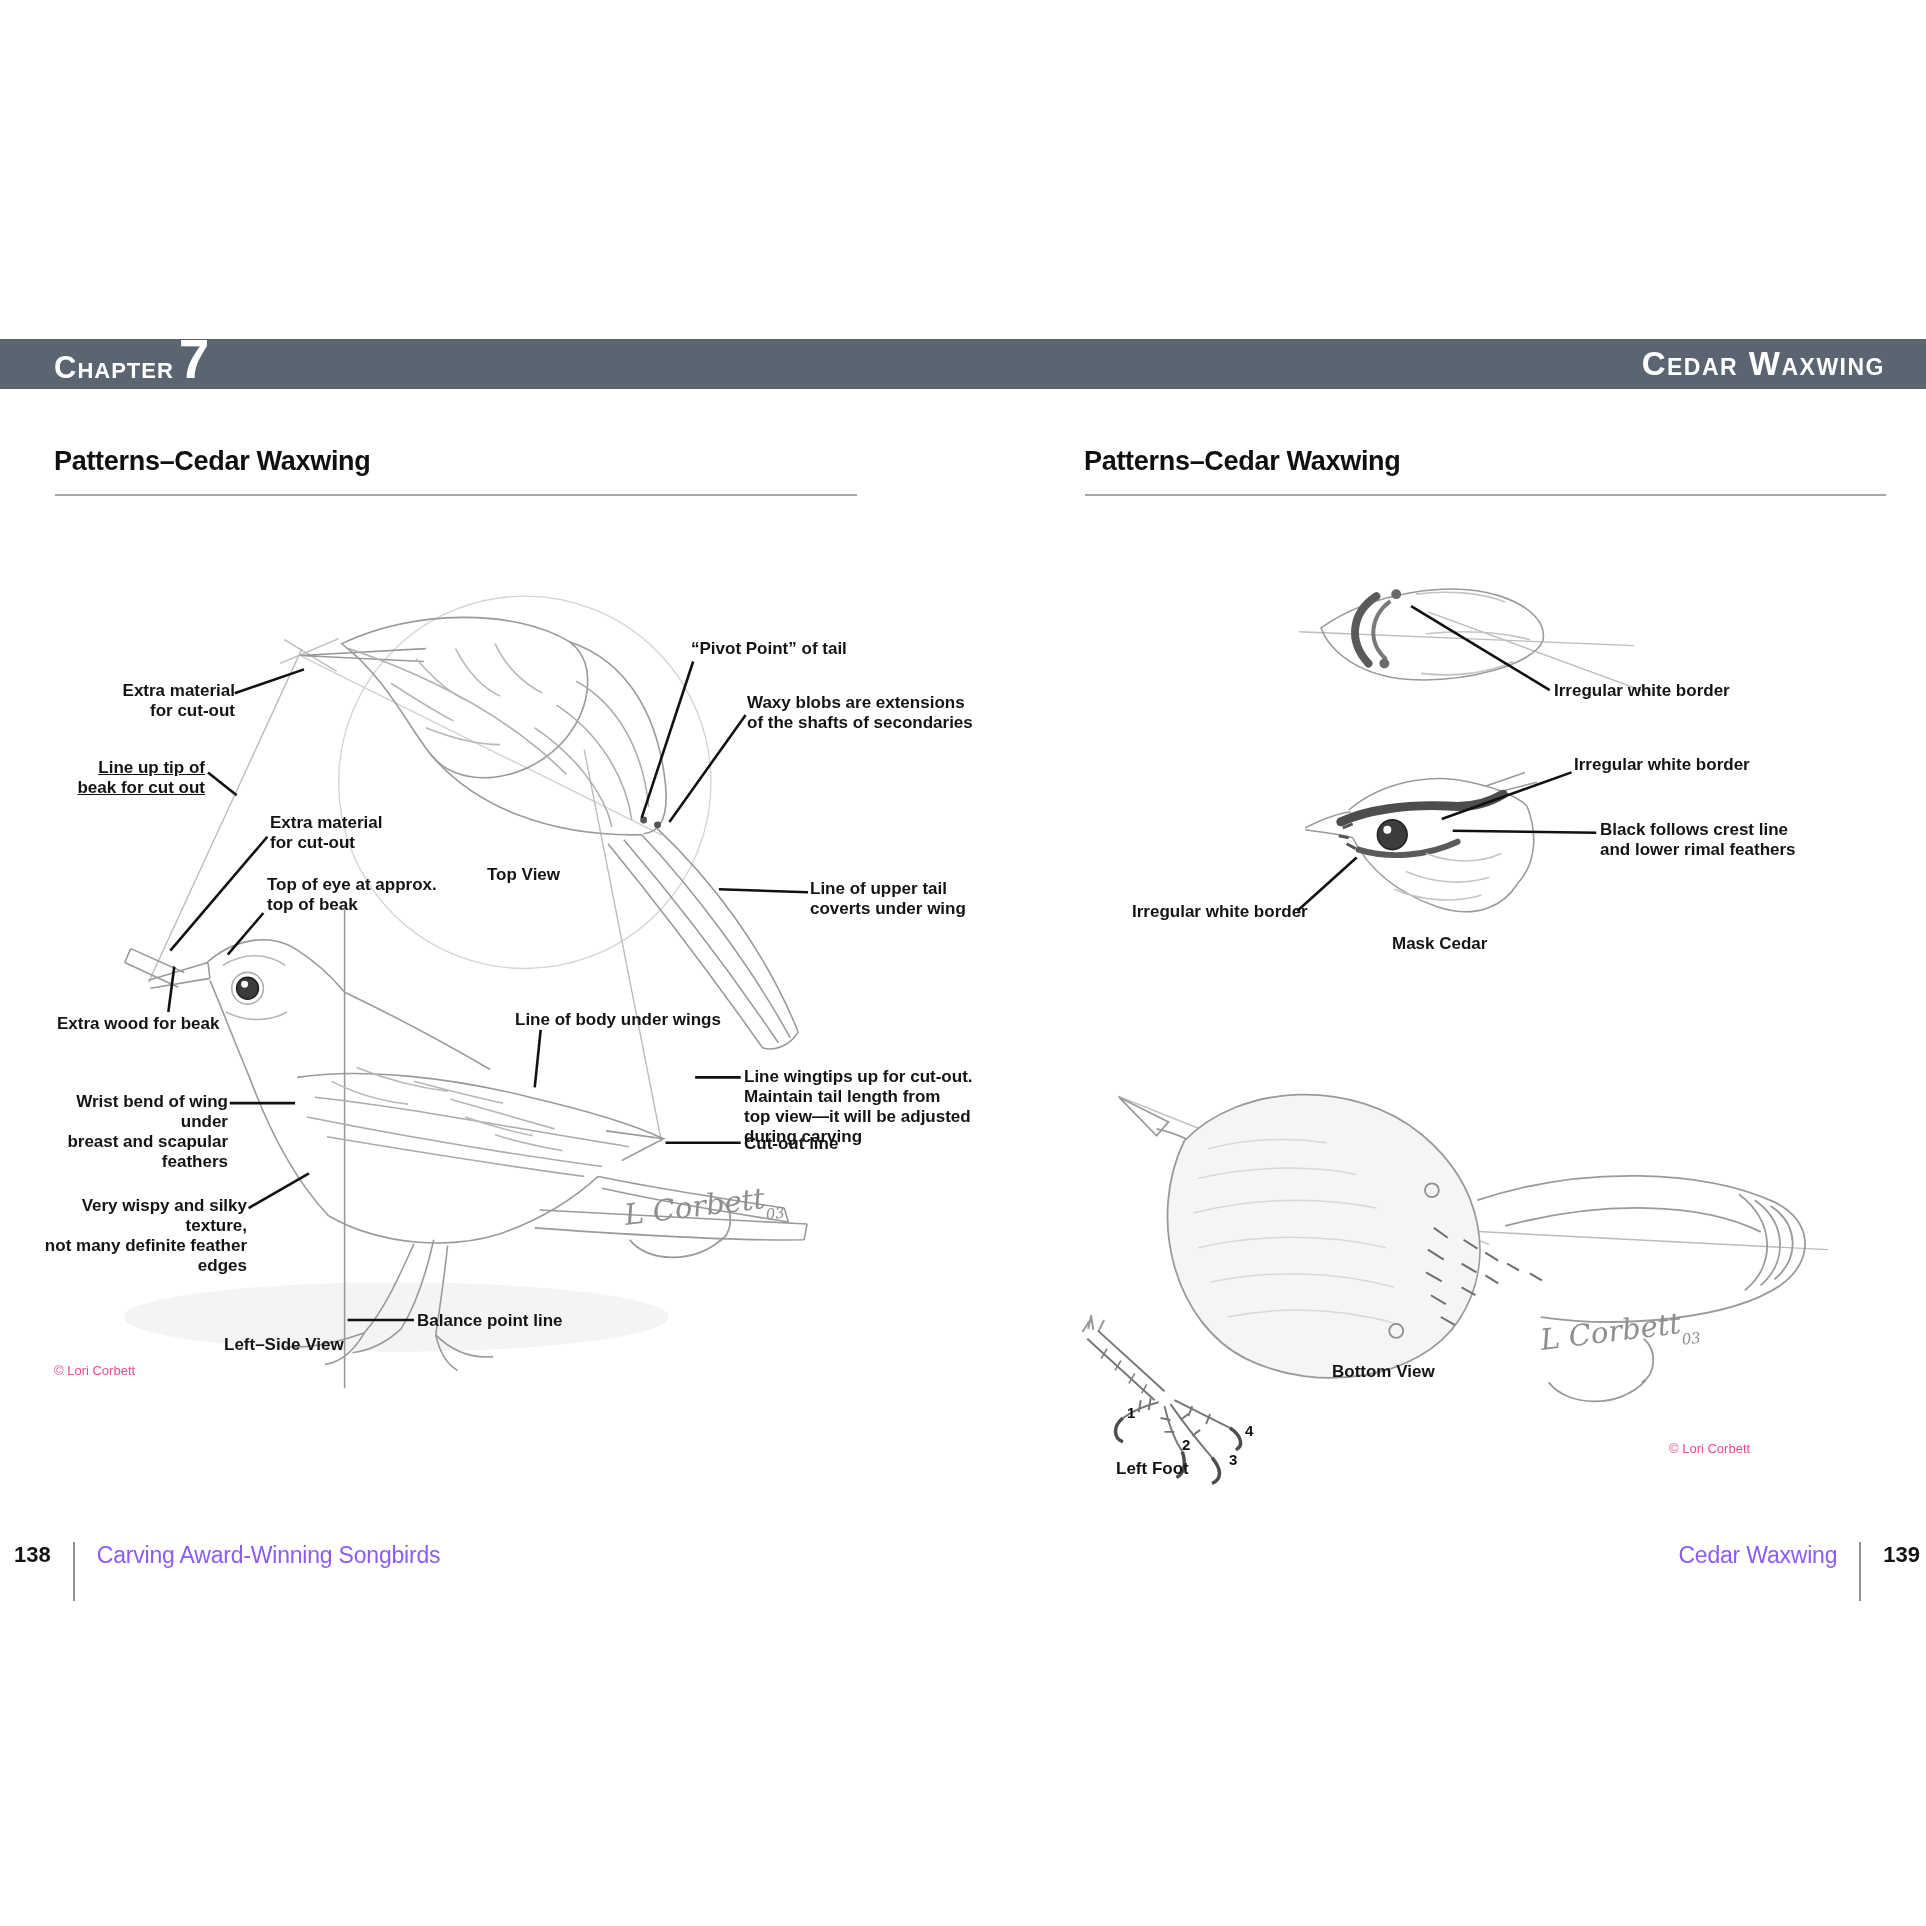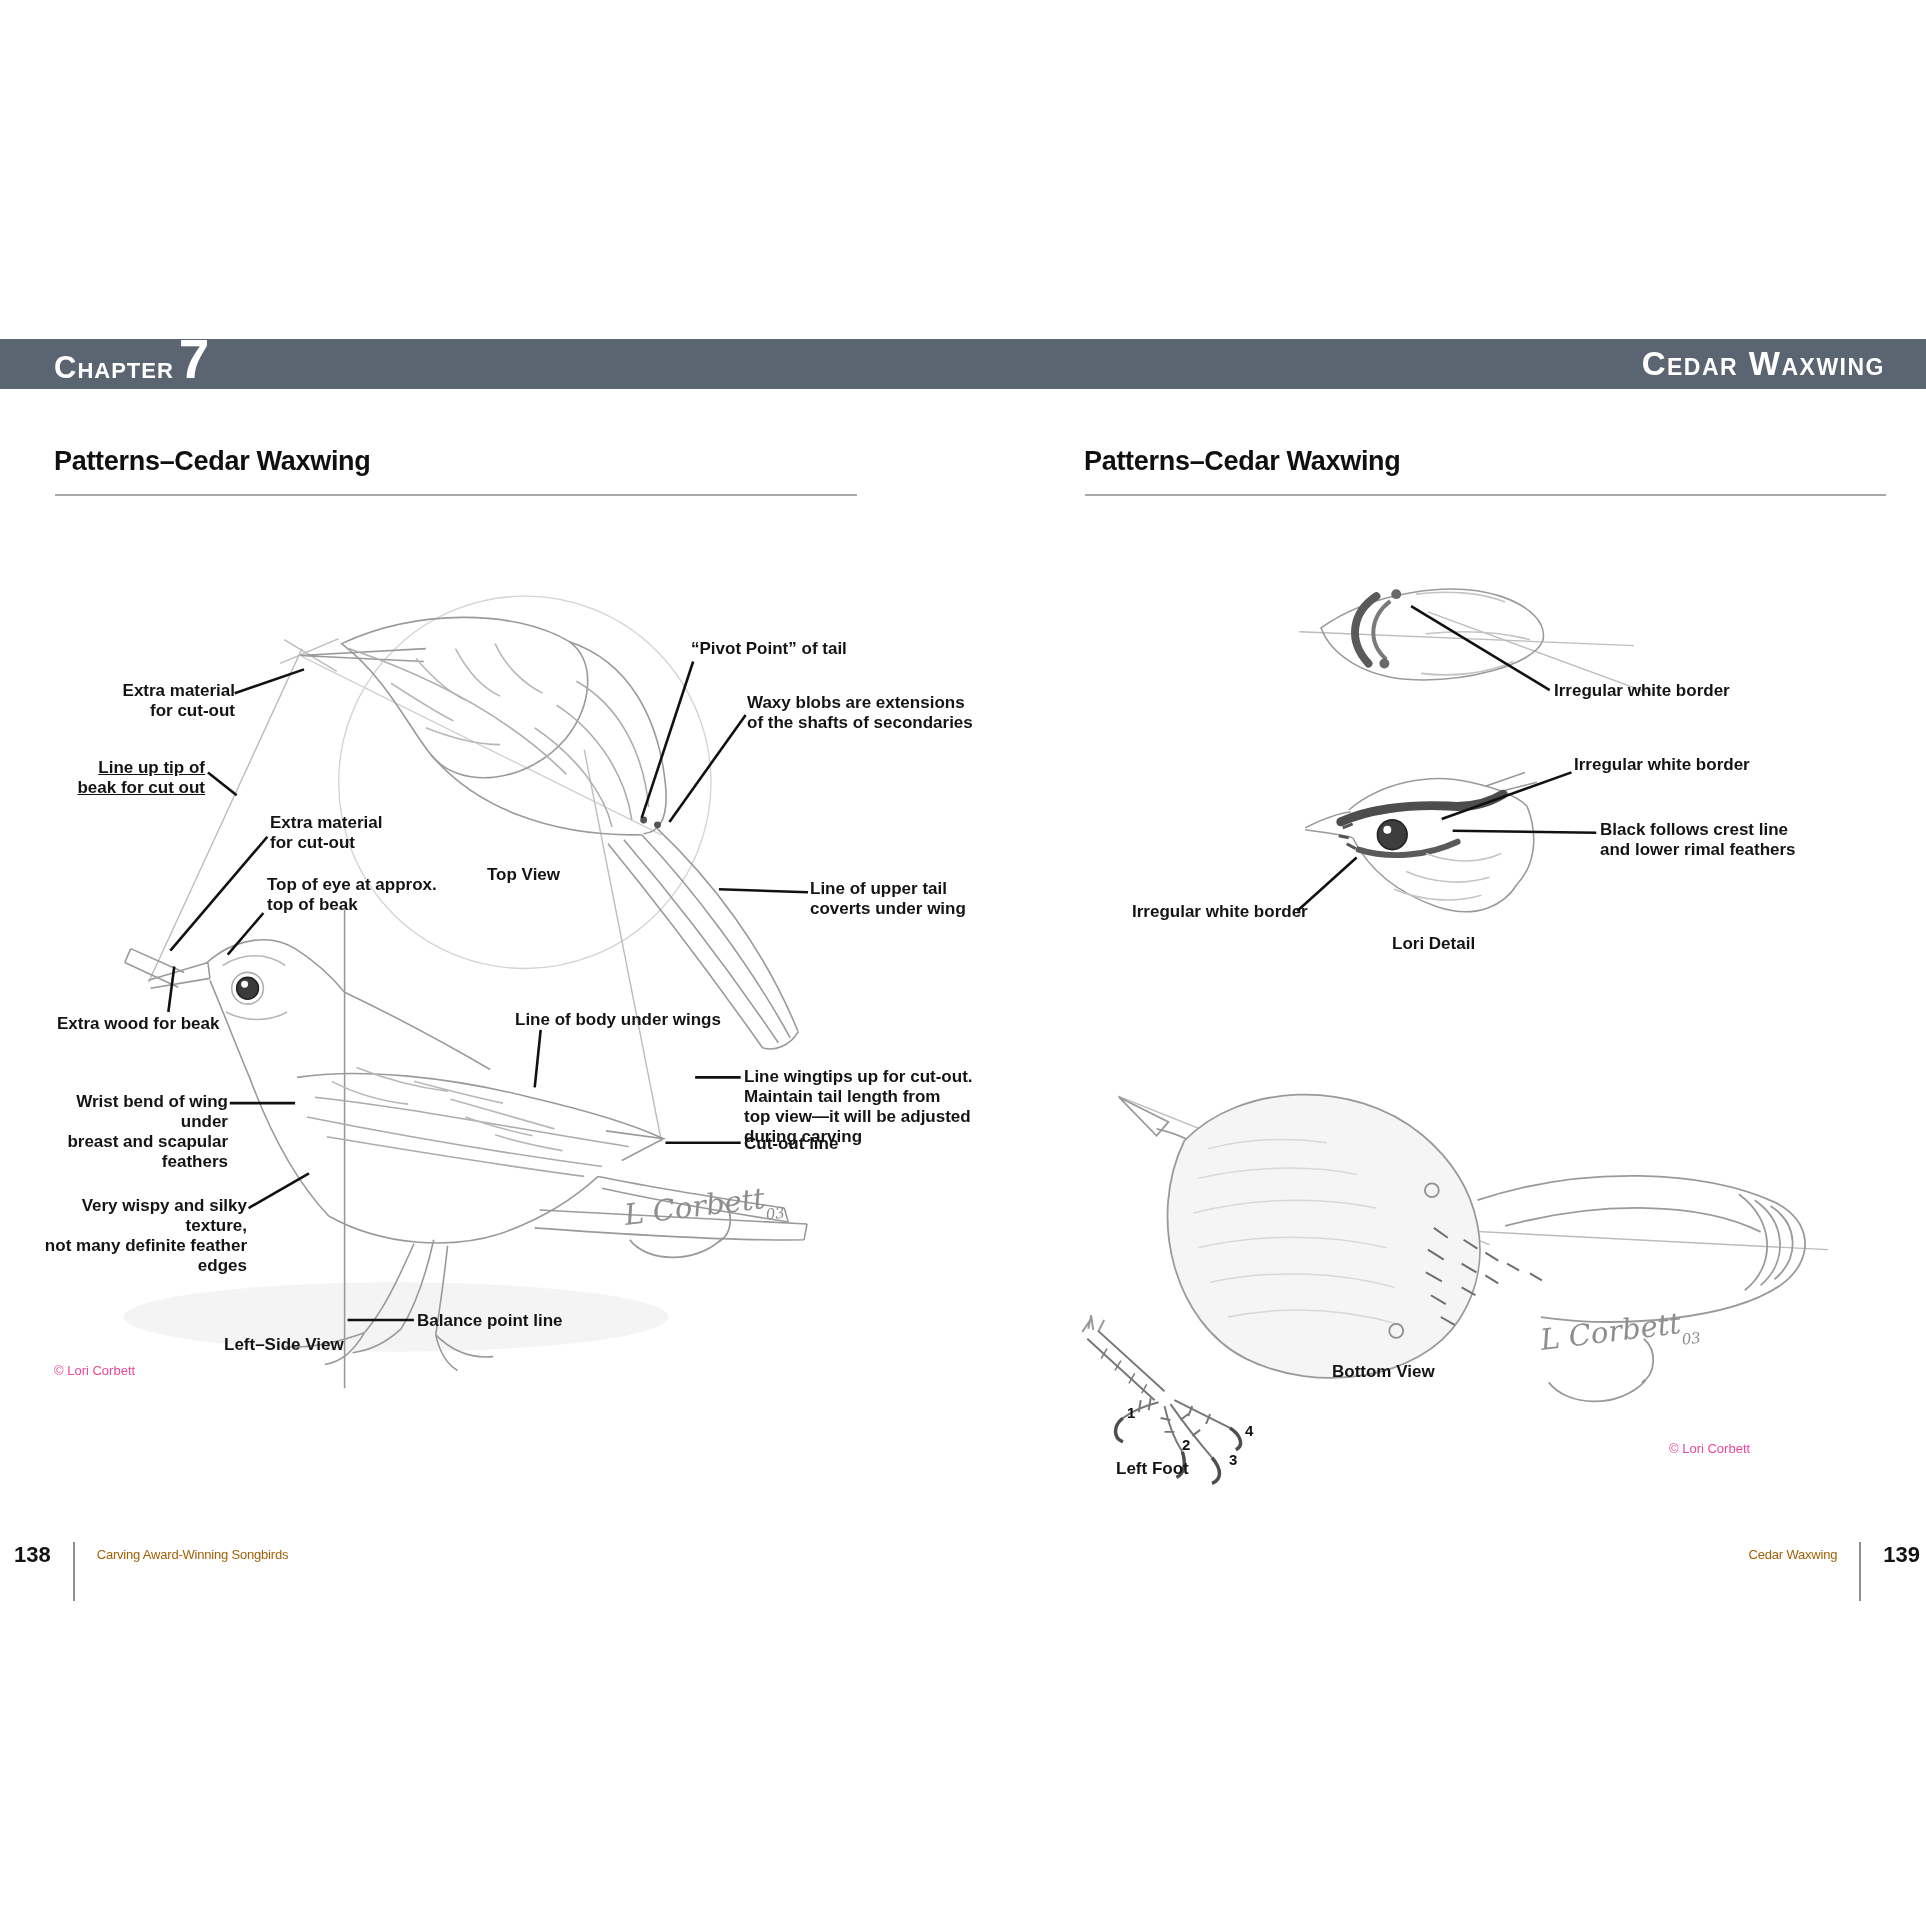--- a/index.html
+++ b/index.html
@@ -25,21 +25,21 @@
   .credit { position:absolute; font-size:13px; font-weight:500; color:#ec4899; }
 
   .sig { position:absolute; font-family:"DejaVu Serif", serif; font-style:italic; color:#8e8e8e; transform:rotate(-7deg); white-space:nowrap; }
   .sig .name { font-size:29px; }
   .sig .year { font-size:15px; position:relative; top:12px; left:-6px; }
 
   
   .footer { position:absolute; top:1542px; display:flex; align-items:flex-start; gap:22px; }
   .footer .pnum { font-size:22px; font-weight:bold; color:#121212; line-height:26px; }
   .footer .vsep { width:2px; height:59px; background:#8f8f8f; }
-  .footer .ftitle { font-size:13px; color:#a16207; line-height:26px; letter-spacing:-0.2px; }
+  .footer .ftitle { font-size:23px; color:#8b5cf6; line-height:26px; letter-spacing:-0.2px; }
 
   svg.layer { position:absolute; left:0; top:0; }
 </style>
 </head>
 <body>
 
 <div class="page">
 
   <div class="bar">
     <div class="bar-left">
@@ -213,21 +213,21 @@
   <div class="sig" style="left:624px; top:1188px;">
     <span class="name">L Corbett</span>
     <span class="year">03</span>
   </div>
 
   <div class="ann" style="left:1554px; top:681px;">Irregular white border</div>
   <div class="ann" style="left:1574px; top:755px;">Irregular white border</div>
   <div class="ann" style="left:1600px; top:820px;">Black follows crest line
 and lower rimal feathers</div>
   <div class="ann" style="left:1132px; top:902px;">Irregular white border</div>
-  <div class="ann" style="left:1392px; top:934px;">Lori Detail</div>
+  <div class="ann" style="left:1392px; top:934px;">Mask Cedar</div>
   <div class="ann" style="left:1332px; top:1362px;">Bottom View</div>
   <div class="ann" style="left:1116px; top:1459px;">Left Foot</div>
   <div class="toe" style="left:1127px; top:1404px;">1</div>
   <div class="toe" style="left:1182px; top:1436px;">2</div>
   <div class="toe" style="left:1229px; top:1451px;">3</div>
   <div class="toe" style="left:1245px; top:1422px;">4</div>
   <div class="credit" style="left:1669px; top:1441px;">© Lori Corbett</div>
   <div class="sig" style="left:1540px; top:1313px;">
     <span class="name">L Corbett</span>
     <span class="year">03</span>

